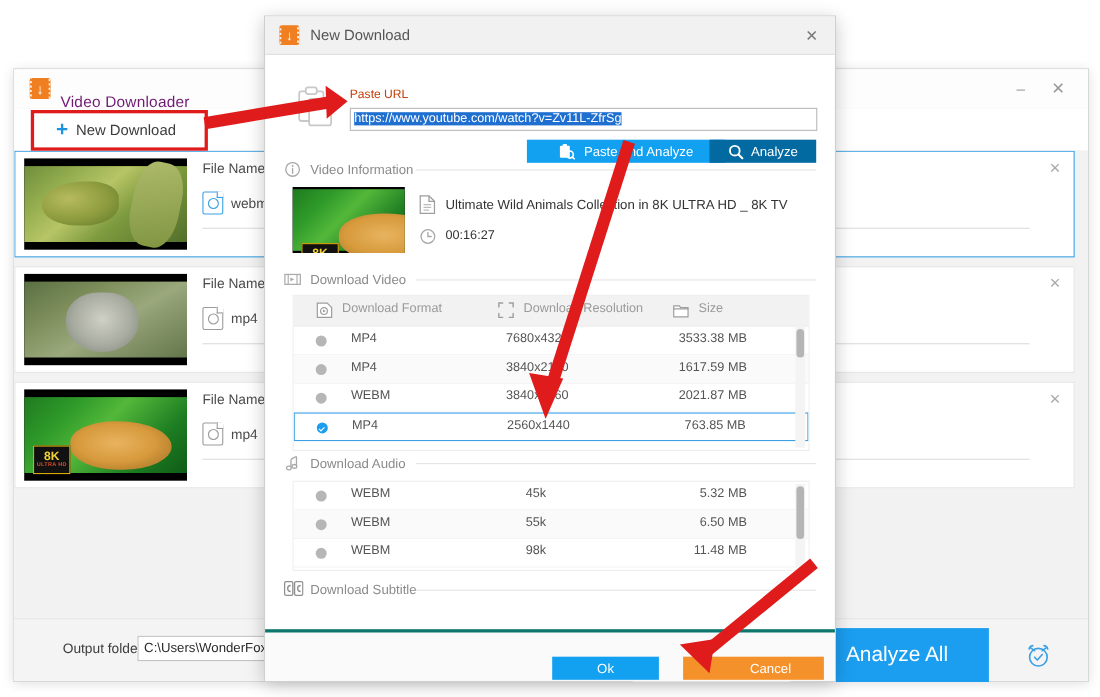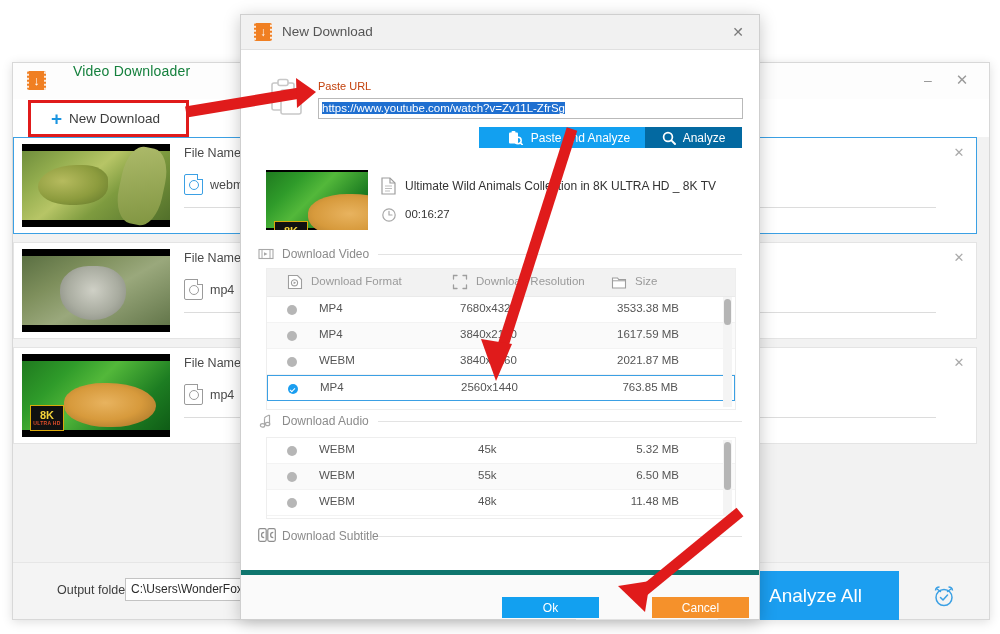--- a/index.html
+++ b/index.html
@@ -26,21 +26,21 @@
     display:flex;align-items:center;justify-content:center;
   }
   .app-logo::before{
     content:"";position:absolute;left:0;top:0;right:0;bottom:0;
     border-left:2px dotted rgba(255,255,255,.85);
     border-right:2px dotted rgba(255,255,255,.85);
     border-radius:2px;
   }
   .app-logo span{color:#fff;font-size:13px;line-height:1;position:relative;z-index:2;}
   #main-title{
-    position:absolute;left:42px;top:0;font-size:14px;color:#15803d;letter-spacing:.2px;margin-left:18px;
+    position:absolute;left:42px;top:21px;font-size:14px;color:#701a75;letter-spacing:.2px;
   }
   .win-btn{
     position:absolute;top:6px;width:26px;height:22px;color:#9a9a9a;font-size:14px;
     display:flex;align-items:center;justify-content:center;cursor:default;
   }
   #btn-min{right:48px;}
   #btn-close{right:14px;font-size:15px;}
 
   
   #new-download-bar{
@@ -267,29 +267,29 @@
     background:#fafafa;cursor:pointer;
   }
   #lang-select .caret{
     position:absolute;right:9px;top:8px;width:0;height:0;
     border-left:5px solid transparent;border-right:5px solid transparent;border-top:5px solid #bdbdbd;
   }
 
   
   #dlg-footer{
     position:absolute;left:0;bottom:0;width:100%;height:44px;background:#fafafa;
-    border-top:5px solid #0f766e;
+    border-top:3px solid #0f766e;
   }
   #btn-ok{
     position:absolute;right:160px;bottom:1px;width:97px;height:21px;background:#12a0f0;
     color:#fff;font-size:12px;display:flex;align-items:center;justify-content:center;cursor:pointer;
   }
   #btn-cancel{
     position:absolute;right:10px;bottom:1px;width:97px;height:21px;background:#f5912b;
-    color:#fff;font-size:12px;display:flex;align-items:center;justify-content:center;cursor:pointer;
+    color:#fff;font-size:12px;display:flex;align-items:center;justify-content:center;cursor:pointer;padding-left:31px;
   }
 
   
   #arrows{position:absolute;left:0;top:0;width:1000px;height:634px;z-index:60;pointer-events:none;}
 </style>
 </head>
 <body>
 
 <div id="main-window">
 
@@ -414,20 +414,31 @@
     </div>
 
     <div id="btn-analyze">
       <svg width="14" height="14" viewBox="0 0 14 14">
         <circle cx="6" cy="6" r="4.4" fill="none" stroke="#fff" stroke-width="1.7"></circle>
         <path d="M9.4 9.4 L13 13" stroke="#fff" stroke-width="1.9" stroke-linecap="round"></path>
       </svg>
       <span class="blue-btn-txt">Analyze</span>
     </div>
 
+    <div class="sec" id="sec-videoinfo">
+      <span class="sec-icon">
+        <svg width="16" height="16" viewBox="0 0 16 16">
+          <circle cx="8" cy="8" r="6.2" fill="none" stroke="#a8a8a8" stroke-width="1.2"></circle>
+          <circle cx="8" cy="5" r="0.9" fill="#a8a8a8"></circle>
+          <path d="M8 7.2 V11.6" stroke="#a8a8a8" stroke-width="1.2" stroke-linecap="round"></path>
+        </svg>
+      </span>
+      <span class="sec-label">Video Information</span>
+      <span class="sec-line"></span>
+    </div>
 
     <div id="vi-thumb">
       <div class="thumb-inner thumb-leopard"></div>
       <div class="badge8k">
         <span class="b1">8K</span>
         <span class="b2">ULTRA HD</span>
       </div>
     </div>
 
     <span id="vi-title-icon">
@@ -538,21 +549,21 @@
       </div>
       <div class="trow alt">
         <span class="radio"></span>
         <span class="c-fmt">WEBM</span>
         <span class="c-res">55k</span>
         <span class="c-size">6.50 MB</span>
       </div>
       <div class="trow">
         <span class="radio"></span>
         <span class="c-fmt">WEBM</span>
-        <span class="c-res">48k</span>
+        <span class="c-res">98k</span>
         <span class="c-size">11.48 MB</span>
       </div>
       <div class="vscroll-track" style="top:2px;"></div>
       <div class="vscroll" style="top:4px;height:48px;"></div>
     </div>
 
     <div class="sec" id="sec-dlsub">
       <span class="sec-icon">
         <svg width="18" height="14" viewBox="0 0 18 14">
           <rect x="0.7" y="0.7" width="7.5" height="12.6" rx="1.5" fill="none" stroke="#8e8e8e" stroke-width="1.2"></rect>

